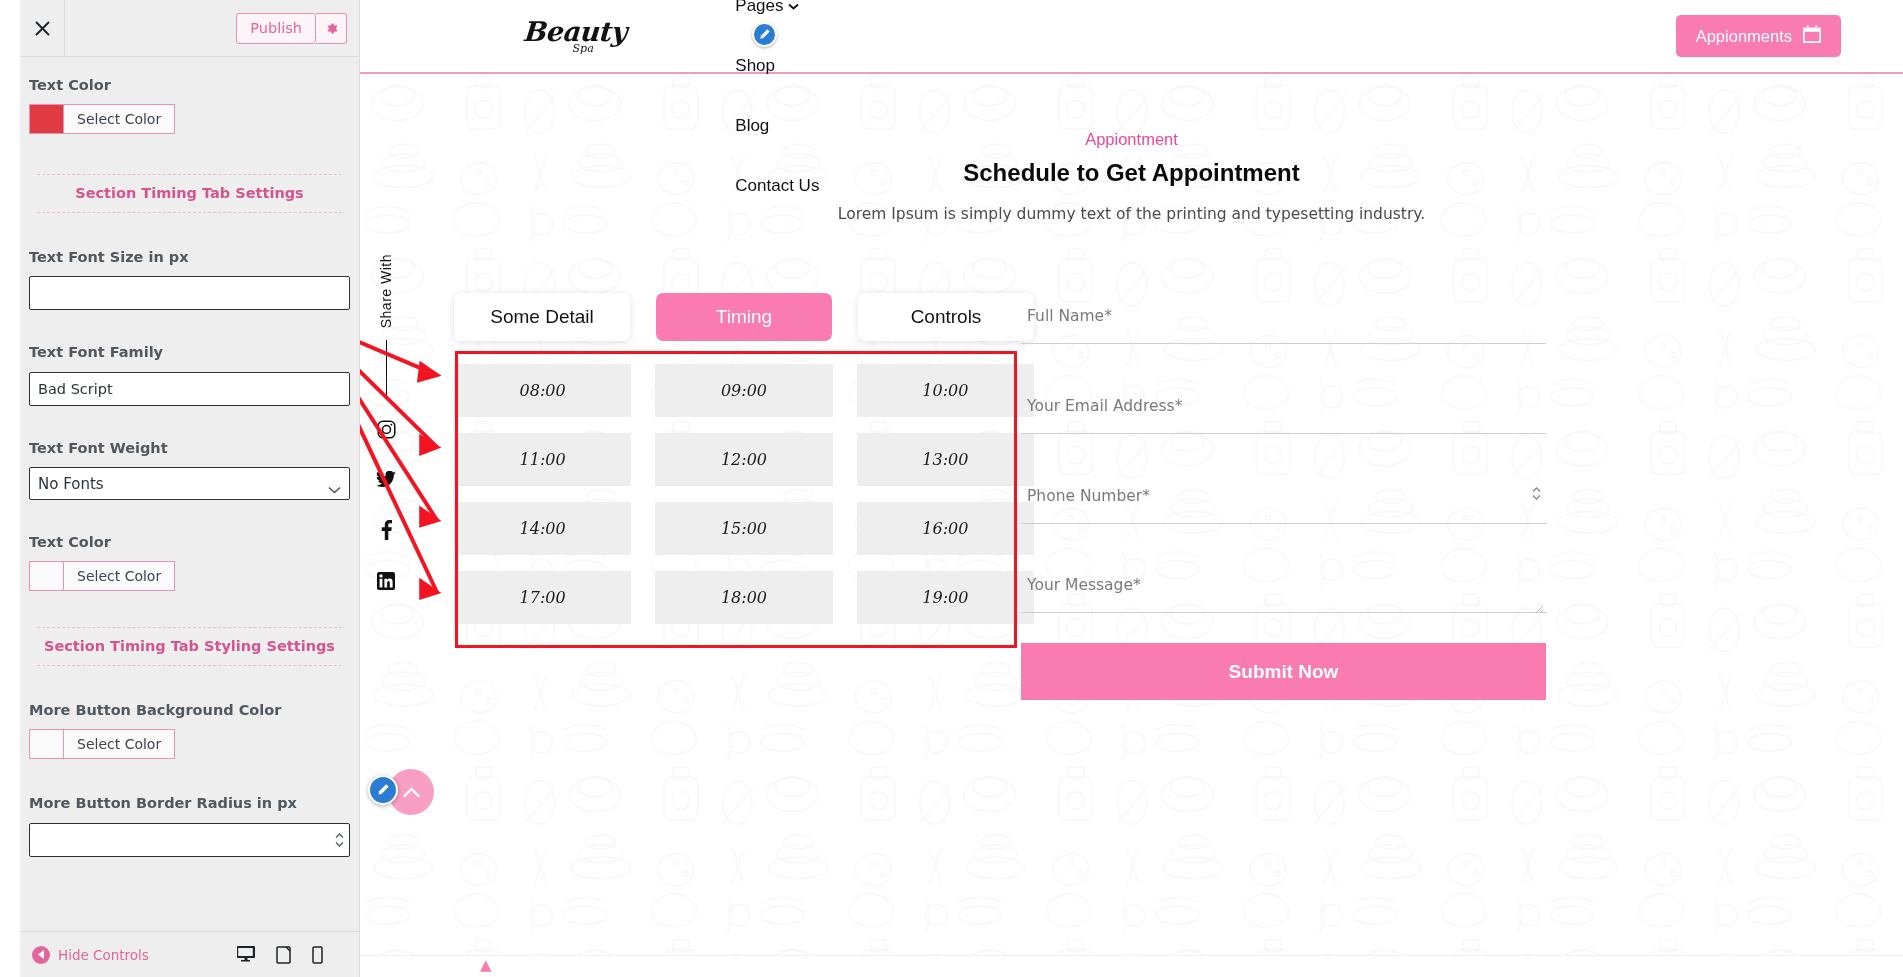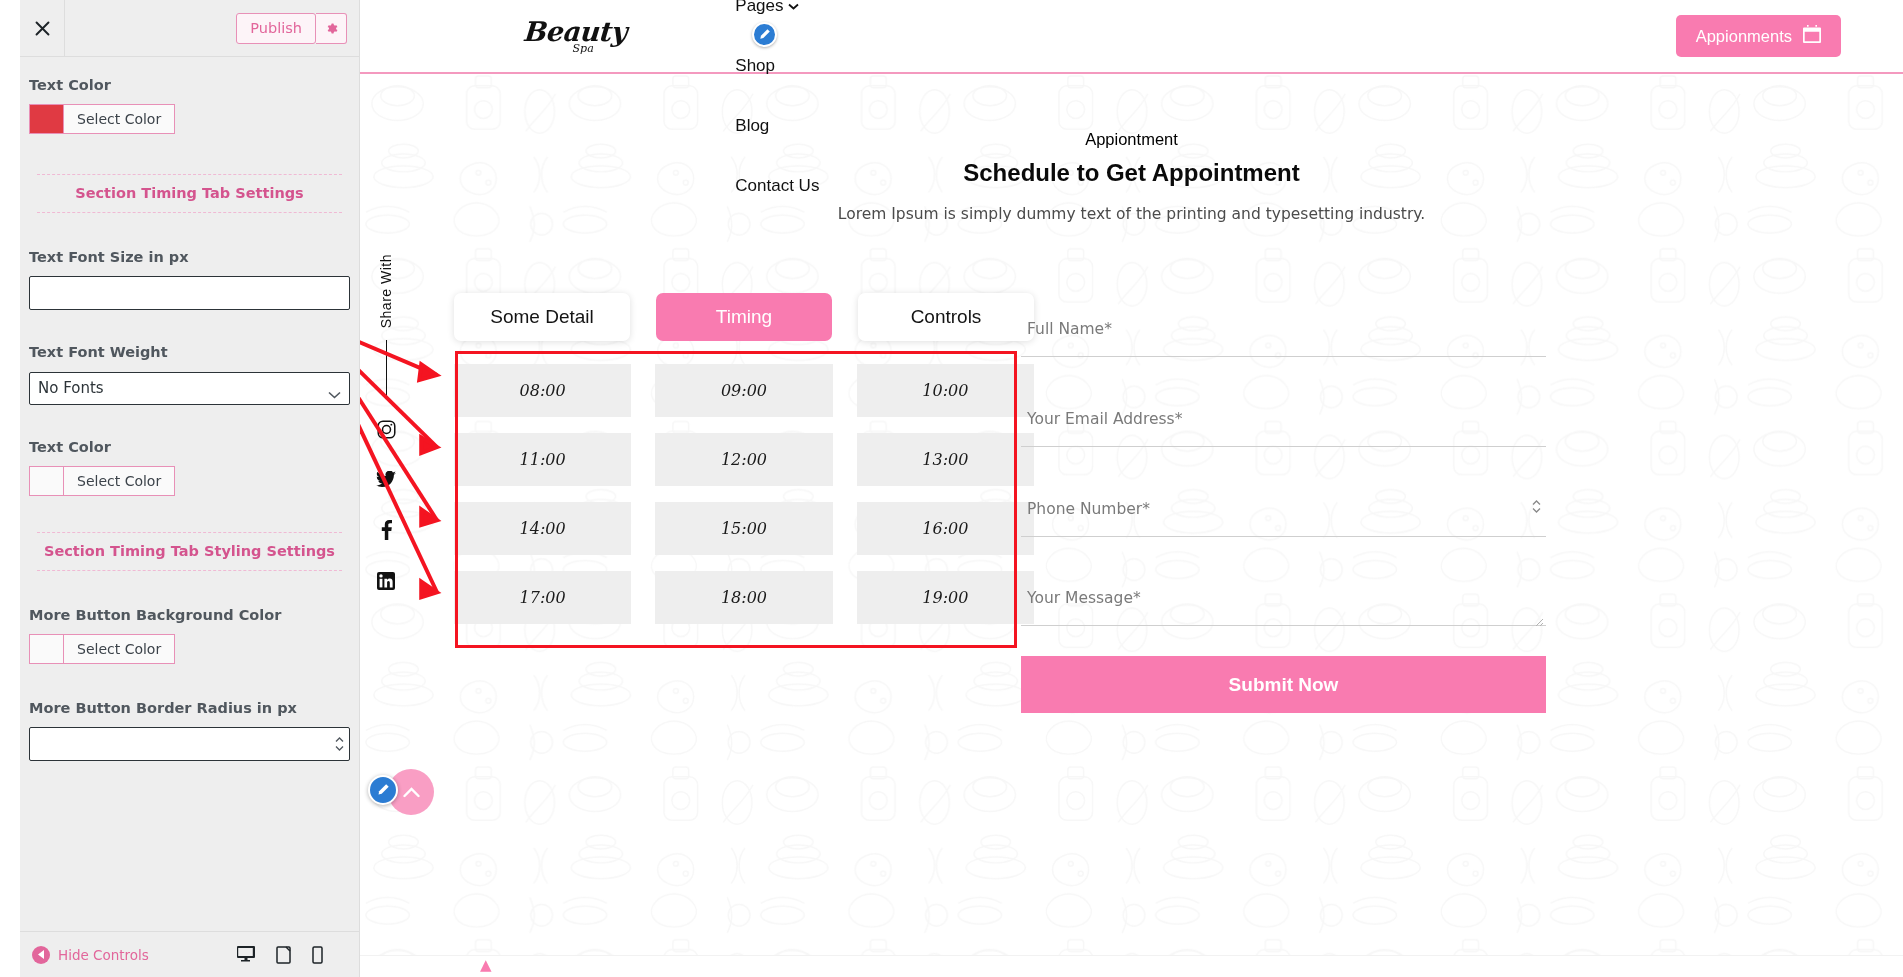--- a/index.html
+++ b/index.html
@@ -223,21 +223,21 @@
   }
 
   .page-bg {
     position: absolute; inset: 74px 0 0 0;
     background-color: #fff;
     overflow: hidden;
   }
   .pattern { position: absolute; inset: 0; opacity: 0.5; }
 
   .hero-head { text-align: center; padding-top: 56px; position: relative; z-index: 2; }
-  .hero-sub { color: #000000; font-size: 16.5px; font-family: "Liberation Sans", sans-serif; }
+  .hero-sub { color: #ec4899; font-size: 16.5px; font-family: "Liberation Sans", sans-serif; }
   .hero-title {
     font-size: 24px; font-weight: bold; color: #0a0a0a;
     margin-top: 10px; font-family: "Liberation Sans", sans-serif;
   }
   .hero-text {
     margin-top: 18px; font-size: 15.5px; color: #4b4b4b;
     font-family: "DejaVu Sans", sans-serif;
   }
 
   
@@ -289,21 +289,21 @@
     position: absolute;
     left: 95px; top: 277px;
     width: 562px; height: 297px;
     border: 3px solid #f41421;
     z-index: 9; pointer-events: none;
   }
   .anno-svg { position: absolute; inset: 0; z-index: 10; pointer-events: none; }
 
   
   .form {
-    position: absolute; left: 661px; top: 245px;
+    position: absolute; left: 661px; top: 232px;
     width: 525px; z-index: 2;
   }
   .field { position: relative; margin-bottom: 52px; }
   .field input, .field textarea {
     width: 100%;
     border: none; border-bottom: 1px solid #cfcfcf;
     background: transparent;
     font-size: 15.5px; color: #5a5a5a;
     font-family: "DejaVu Sans", sans-serif;
     padding: 0 0 18px 6px;
@@ -397,20 +397,26 @@
         <div class="dt-line"></div>
       </div>
 
       <div class="ctrl" style="margin-top:34px;">
         <span class="ctrl-label">Text Font Size in px</span>
         <div style="margin-top:9px;">
           <input class="txt-input" type="text" placeholder="" style="">
         </div>
       </div>
 
+      <div class="ctrl" style="margin-top:32px;">
+        <span class="ctrl-label">Text Font Family</span>
+        <div style="margin-top:9px;">
+          <input class="txt-input" type="text" value="Bad Script" style="">
+        </div>
+      </div>
 
       <div class="ctrl" style="margin-top:32px;">
         <span class="ctrl-label">Text Font Weight</span>
         <div class="sel-wrap" style="margin-top:9px;">
           <input class="sel-input" type="text" readonly="" value="No Fonts" style="">
           <span class="sel-caret">
             <svg width="13" height="8" viewBox="0 0 13 8" fill="none" stroke="#50575e" stroke-width="1.6">
               <path d="M1 1.5 L6.5 6.5 L12 1.5"></path>
             </svg>
           </span>

